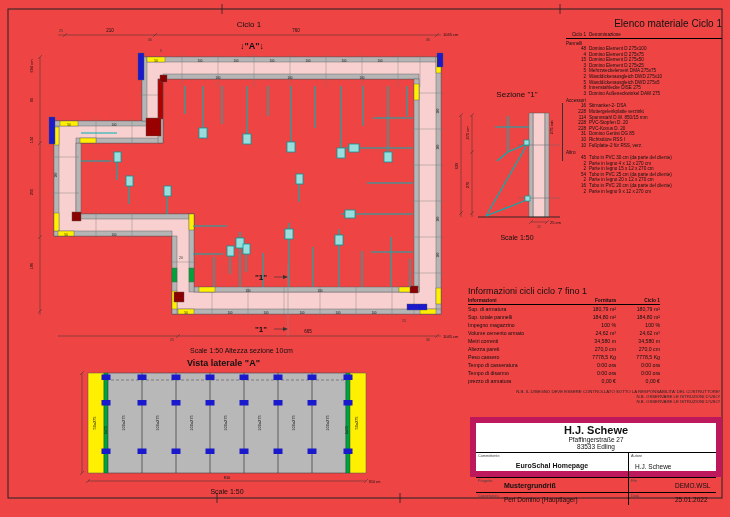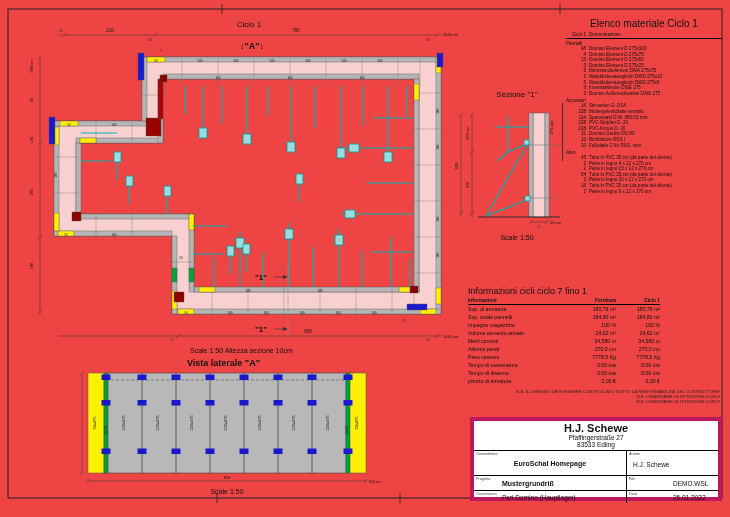--- a/index.html
+++ b/index.html
@@ -5,40 +5,40 @@
   html,body{margin:0;padding:0;background:#fff;}
   #page{position:relative;width:730px;height:517px;background:#ef4444;overflow:hidden;
         font-family:"Liberation Sans",sans-serif;color:#111;}
   svg text{font-family:"Liberation Sans",sans-serif;fill:#111;}
   .t3{font-size:3px}.t35{font-size:3.5px}.t4{font-size:4px}.t45{font-size:4.5px}.t7{font-size:7px}.t8{font-size:8px}
   .t9b{font-size:9px;font-weight:bold}.t8b{font-size:8px;font-weight:bold}
   .mid{text-anchor:middle}.gray{fill:#333}
   .abs{position:absolute;}
   
   #elenco{left:566px;top:18px;width:156px;}
-  #elenco .ttl{font-size:10px;text-align:center;margin-bottom:3px;}
+  #elenco .ttl{font-size:10px;text-align:right;margin-bottom:3px;}
   #elenco .hdr{display:flex;font-size:4.6px;border-bottom:1px solid #000;padding-bottom:1px;margin-bottom:1px;}
   #elenco .hdr .q{width:20px;text-align:right;padding-right:3px;}
   #elenco .grp{font-size:4.6px;margin-top:2px;}
   .mrow{display:flex;font-size:4.6px;line-height:5.6px;}
   .mrow .q{width:20px;text-align:right;padding-right:3px;}
   .mrow .n{flex:1;}
   #vdim-line{left:562px;top:103px;height:58px;width:0;border-left:0.5px solid #333;}
   #vdim-lbl{left:545px;top:125px;font-size:4.2px;transform:rotate(-90deg);white-space:nowrap;}
   
   #info{left:468px;top:286px;width:192px;}
   #info .ttl{font-size:9px;margin-bottom:2px;}
   #info .hdr{display:flex;font-size:4.8px;font-weight:bold;border-bottom:0.8px solid #000;padding-bottom:1px;}
   .irow{display:flex;font-size:5.2px;line-height:8px;}
   .ilab{flex:1;} .iv1{width:46px;text-align:right;} .iv2{width:44px;text-align:right;}
   #info .hdr .ilab{font-style:normal;}
   
   #notes{left:470px;top:389px;width:250px;text-align:right;font-size:4.3px;line-height:5px;color:#222;}
   
-  #tblock{left:470px;top:417px;width:252px;height:84px;border:4px solid #be185d;box-sizing:border-box;background:#fff;}
+  #tblock{left:470px;top:417px;width:252px;height:60px;border:6px solid #be185d;box-sizing:border-box;background:#fff;}
   #tb-head{height:30px;border-bottom:1px solid #000;text-align:center;box-sizing:border-box;padding-top:1px;}
   #tb-company{font-size:11px;font-weight:bold;line-height:12px;}
   .tb-addr{font-size:6.5px;line-height:7px;}
   #tb-main{display:flex;height:52px;}
   #tb-left{width:152px;border-right:1px solid #000;}
   #tb-right{flex:1;}
   .tb-cell{position:relative;box-sizing:border-box;}
   .tb-lbl{position:absolute;left:2px;top:1px;font-size:3.8px;color:#444;}
   .r1{height:25px;border-bottom:1px solid #000;}
   .r2{height:15px;border-bottom:1px solid #000;}

